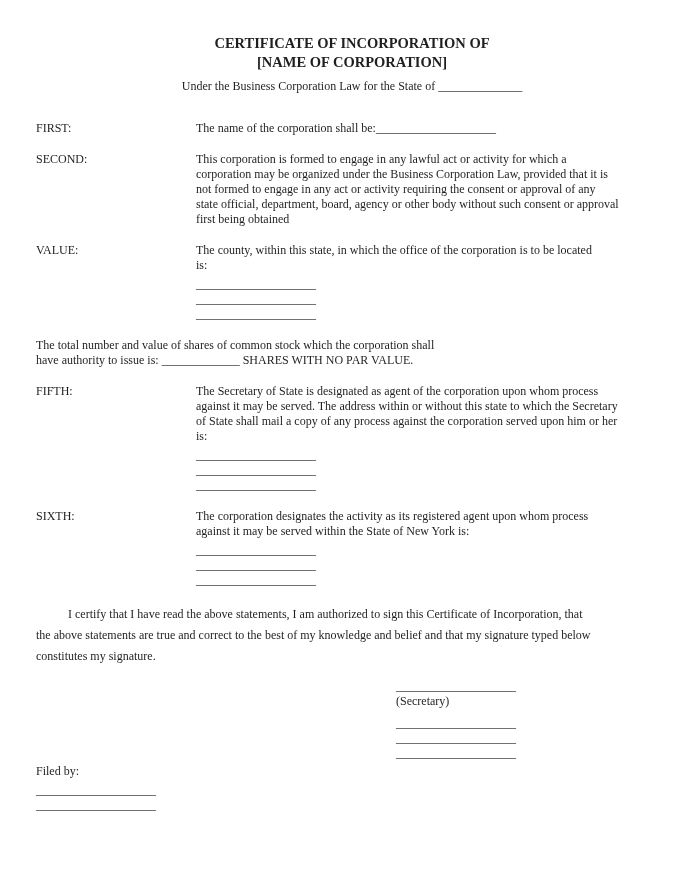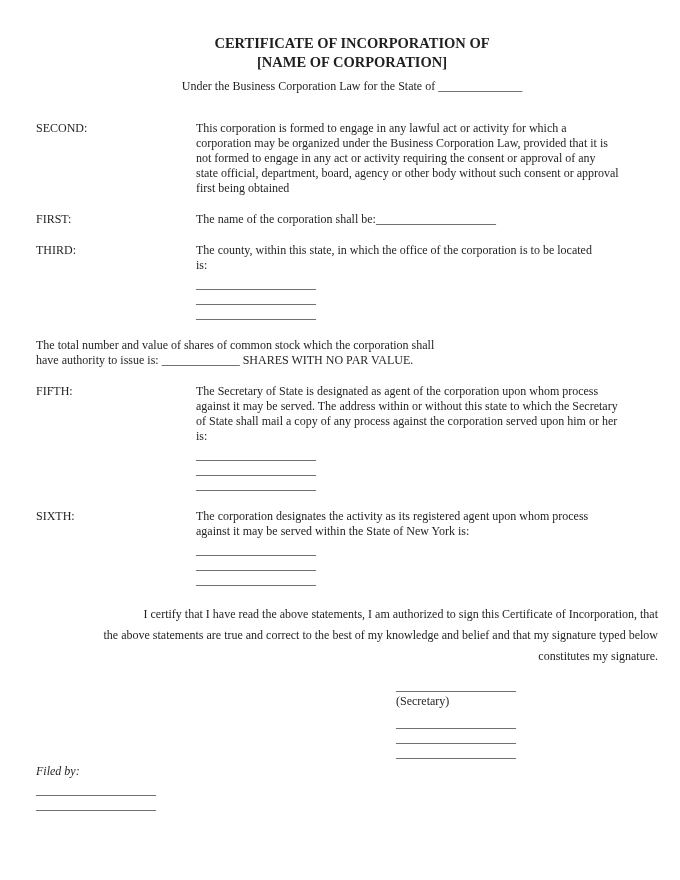--- a/index.html
+++ b/index.html
@@ -42,71 +42,70 @@
     white-space: pre-line;
   }
   .blanks { margin-top: 4px; }
   .blank-line { line-height: 15px; }
   .certify {
     line-height: 21px;
     margin: 11px 0 0 0;
     max-width: 622px;
     text-indent: 32px;
     white-space: pre-line;
-    text-align: right;
   }
   .sig-block {
     margin-top: 12px;
     margin-left: 360px;
     width: 180px;
   }
   .sig-block .heading { line-height: 15px; }
   .sig-block .sig-line { line-height: 15px; margin-top: 7px; }
   .sig-block .caption { line-height: 15px; }
   .sig-block .addr { margin-top: 7px; }
   .sig-block .addr .blank-line { line-height: 15px; }
   .filed-block { margin-top: 3px; }
-  .filed-block .label { line-height: 15px; font-style: italic; }
+  .filed-block .label { line-height: 15px; }
   .filed-block .lines { margin-top: 4px; }
   .filed-block .blank-line { line-height: 15px; }
 </style>
 </head>
 <body>
 
 <div class="page">
 
   <div class="title">
     <div>CERTIFICATE OF INCORPORATION OF</div>
     <div>[NAME OF CORPORATION]</div>
   </div>
 
   <div class="subtitle">Under the Business Corporation Law for the State of ______________</div>
 
   <div class="sections">
 
     <div class="section">
+      <div class="label">FIRST:</div>
+      <div class="content">
+        <div class="body-text">The name of the corporation shall be:____________________</div>
+      </div>
+    </div>
+
+    <div class="section">
       <div class="label">SECOND:</div>
       <div class="content">
         <div class="body-text">This corporation is formed to engage in any lawful act or activity for which a
 corporation may be organized under the Business Corporation Law, provided that it is
 not formed to engage in any act or activity requiring the consent or approval of any
 state official, department, board, agency or other body without such consent or approval
 first being obtained</div>
       </div>
     </div>
 
     <div class="section">
-      <div class="label">FIRST:</div>
-      <div class="content">
-        <div class="body-text">The name of the corporation shall be:____________________</div>
-      </div>
-    </div>
-
-    <div class="section">
-      <div class="label">THIRD:</div>
+      <div class="label">VALUE:</div>
       <div class="content">
         <div class="body-text">The county, within this state, in which the office of the corporation is to be located
 is:</div>
         <div class="blanks">
           <div class="blank-line">____________________</div>
           <div class="blank-line">____________________</div>
           <div class="blank-line">____________________</div>
         </div>
       </div>
     </div>

